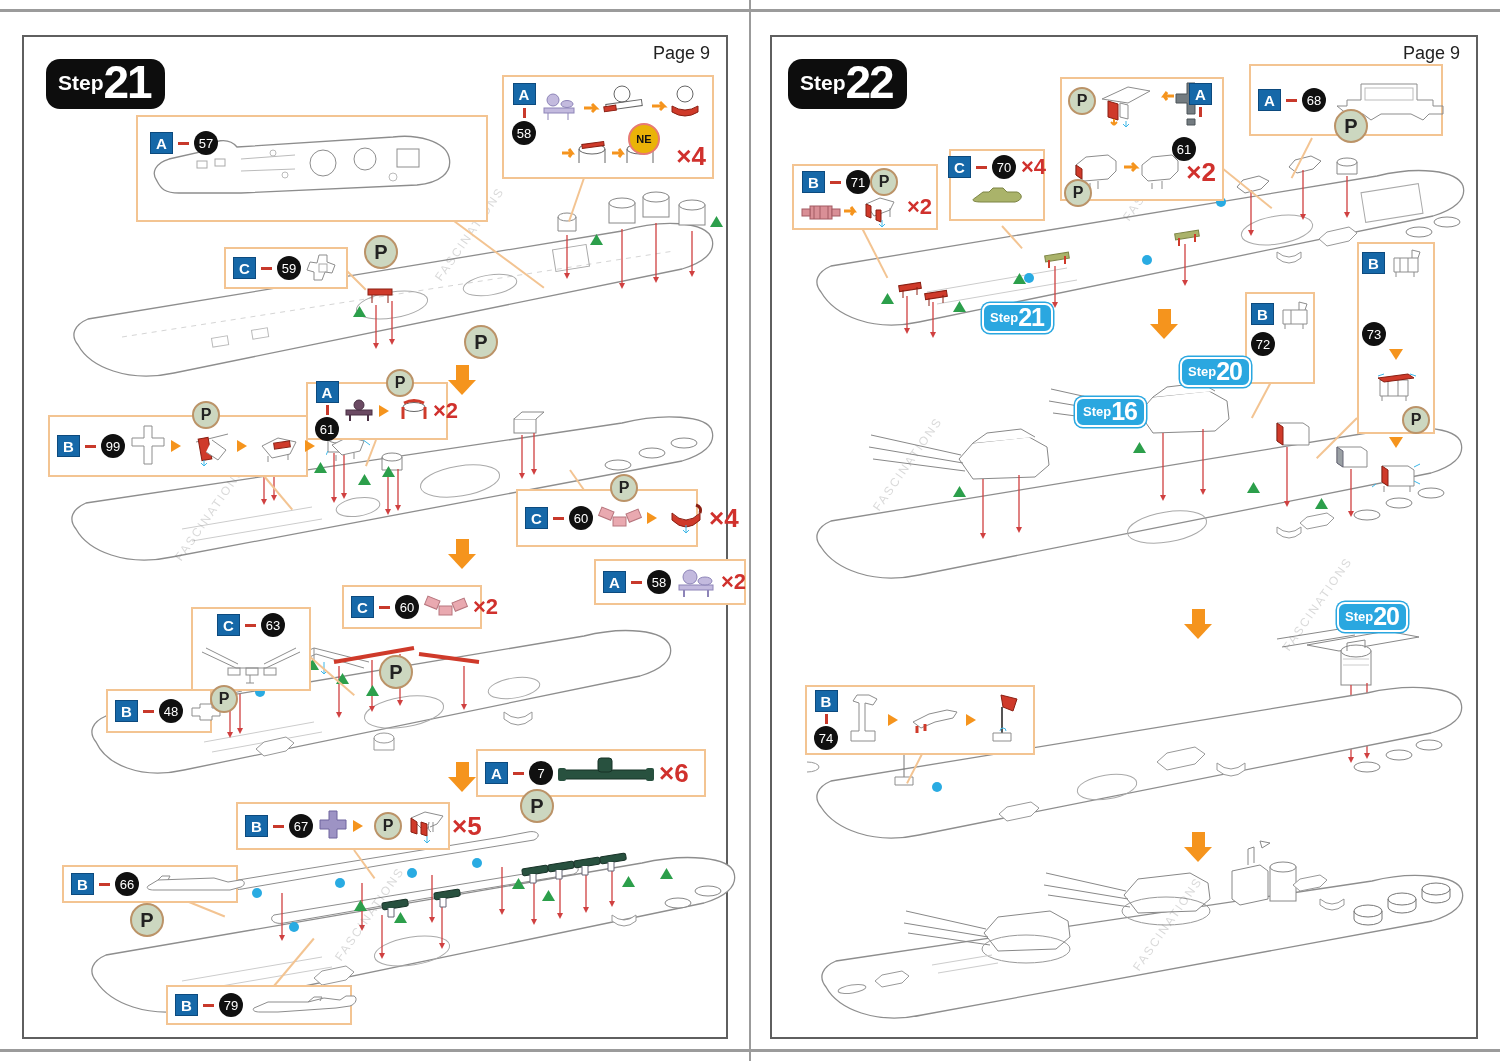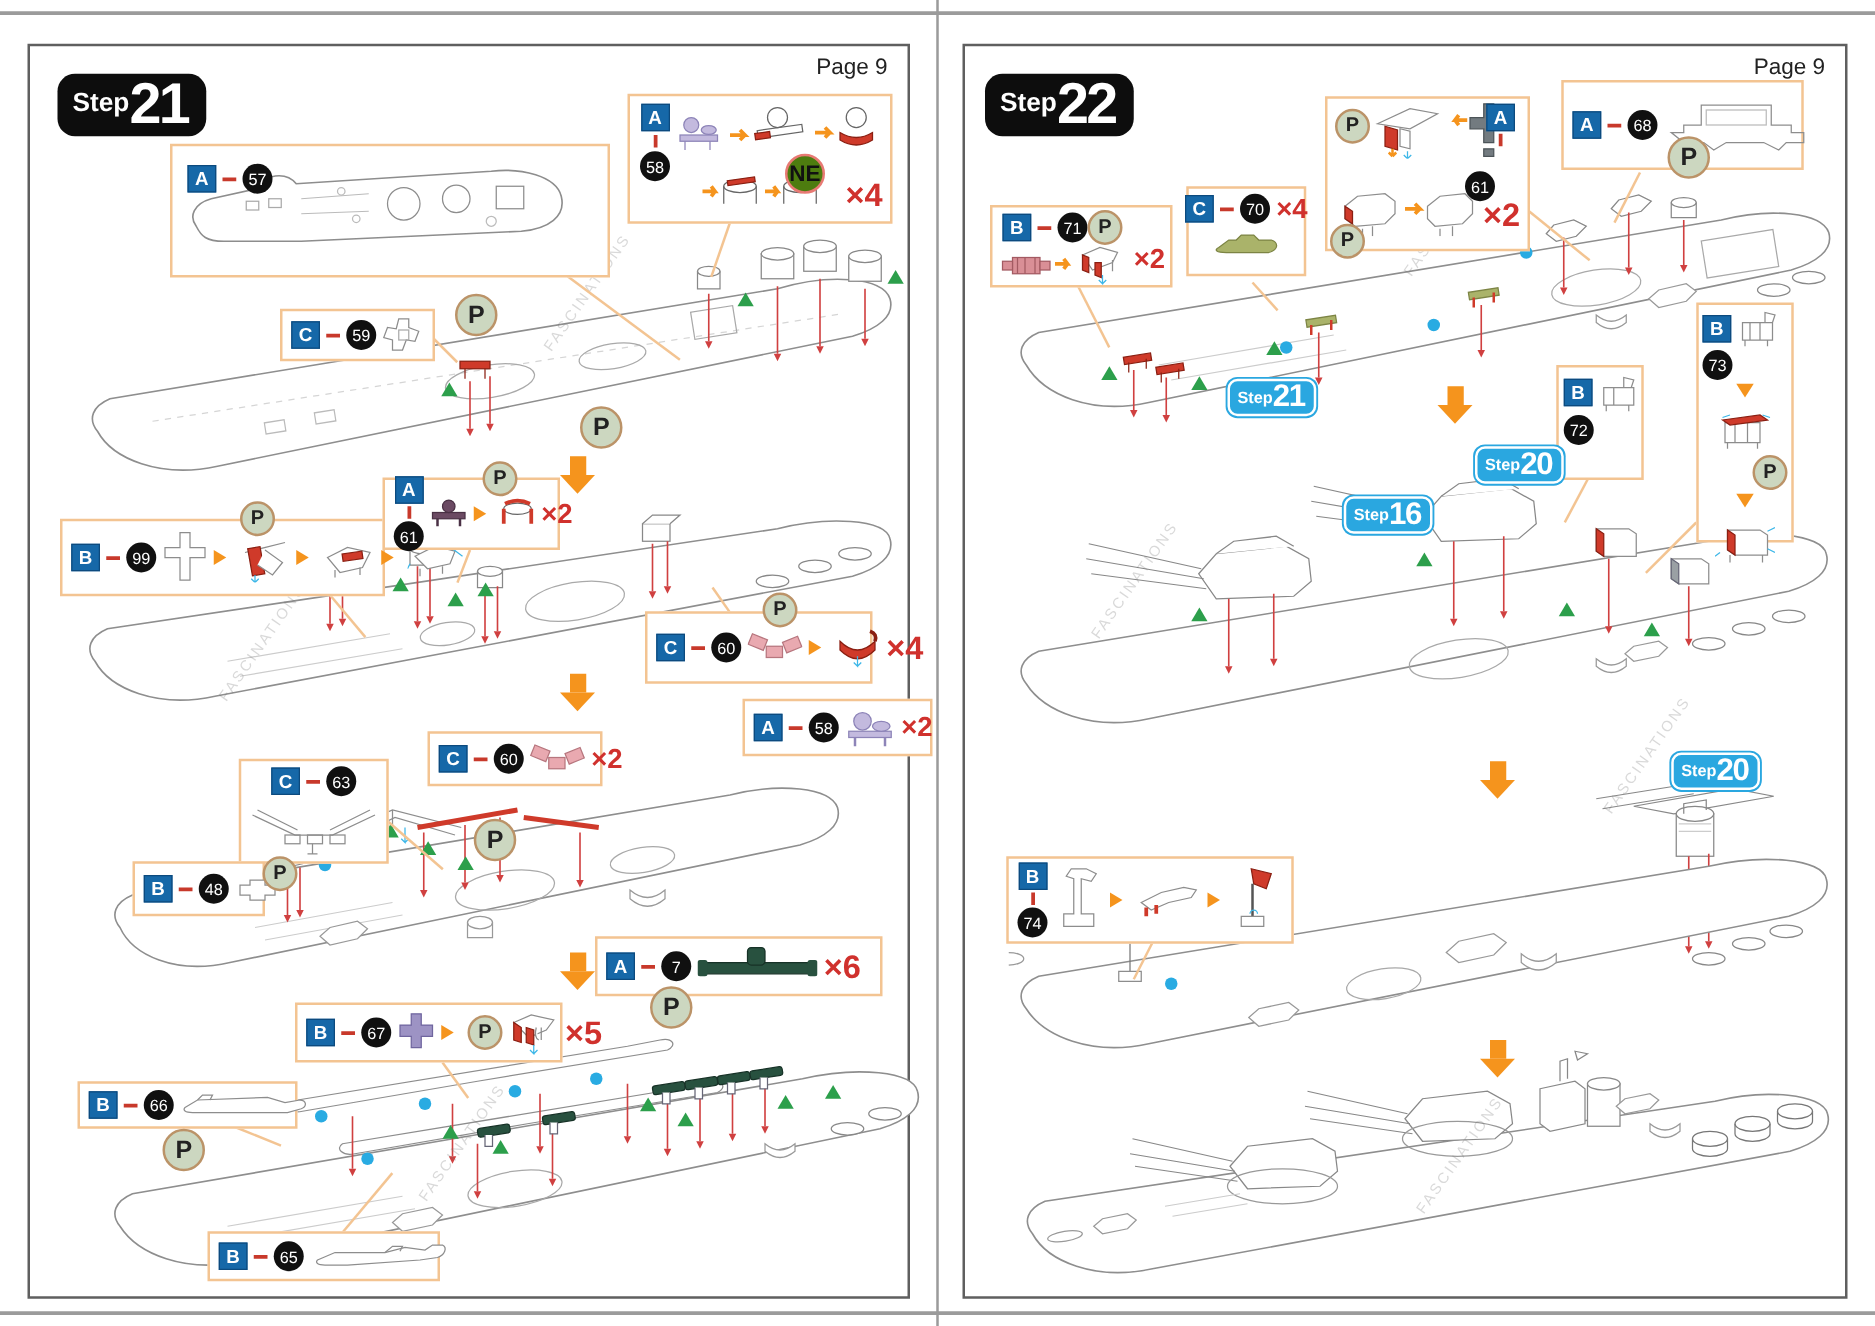--- a/index.html
+++ b/index.html
@@ -16,21 +16,21 @@
   .callout.vstack{flex-direction:column;justify-content:flex-start;}
   .lchip{min-width:21px;height:20px;background:#1668a8;color:#fff;font-weight:bold;font-size:15px;display:flex;align-items:center;justify-content:center;border:1px solid #0c4a7e;flex:0 0 auto;}
   .dash-h{width:11px;height:3px;background:#c8392b;flex:0 0 auto;}
   .dash-v{width:3px;height:10px;background:#c8392b;flex:0 0 auto;}
   .ncirc{min-width:24px;height:24px;border-radius:50%;background:#101010;color:#fff;font-size:13px;font-weight:normal;display:flex;align-items:center;justify-content:center;flex:0 0 auto;}
   .mult{color:#d0312d;font-size:26px;font-weight:bold;line-height:1;flex:0 0 auto;}
   .mult.sm{font-size:22px;}
   .pcirc{width:34px;height:34px;border-radius:50%;background:#ccd7c0;border:2px solid #bb9368;color:#222;font-size:20px;font-weight:bold;display:flex;align-items:center;justify-content:center;box-sizing:border-box;z-index:8;flex:0 0 auto;}
   .pcirc.abs{position:absolute;}
   .pcirc.sm{width:28px;height:28px;font-size:16px;}
-  .necirc{width:32px;height:32px;border-radius:50%;background:#4d7c0f;border:2px solid #e87a74;color:#111;font-size:18px;font-weight:bold;display:flex;align-items:center;justify-content:center;box-sizing:border-box;z-index:8;}
+  .necirc{width:32px;height:32px;border-radius:50%;background:#eab308;border:2px solid #e87a74;color:#111;font-size:11px;font-weight:bold;display:flex;align-items:center;justify-content:center;box-sizing:border-box;z-index:8;}
   .step-ref{position:absolute;background:#2aa7e0;border:2px solid #ffffff;box-shadow:0 0 0 1.5px #2aa7e0;border-radius:8px;color:#fff;display:flex;align-items:center;padding:0 7px 1px 6px;z-index:9;}
   .step-ref .sr-prefix{font-size:13px;font-weight:bold;}
   .step-ref .sr-num{font-size:25px;font-weight:bold;letter-spacing:-1px;line-height:1;}
   .bda{position:absolute;z-index:7;}
   .bda .shaft{width:13px;height:15px;background:#f5941d;margin:0 auto;}
   .bda .head{width:0;height:0;border-left:14px solid transparent;border-right:14px solid transparent;border-top:15px solid #f5941d;}
   .rarrow{display:inline-block;width:0;height:0;border:6px solid transparent;border-left:10px solid #f5941d;flex:0 0 auto;}
   .darrow{width:0;height:0;border:7px solid transparent;border-top:11px solid #f5941d;margin:1px auto;}
   .leader{position:absolute;height:2px;background:#f3c492;transform-origin:0 50%;z-index:4;}
   .watermark{position:absolute;color:rgba(120,120,120,0.28);font-size:12px;letter-spacing:2px;transform:rotate(-55deg);z-index:2;white-space:nowrap;}
@@ -528,21 +528,21 @@
         <path d="M240,186 l24,-5 8,6 -8,8 -24,5 -8,-7 Z" fill="#fff" stroke="#999"></path>
         <path d="M530,130 q12,10 24,0 l0,6 q-12,10 -24,0 Z" fill="#fff" stroke="#999"></path>
       </g>
     </svg>
     <div class="pcirc abs" style="left:496px;top:752px;">P</div>
     <div class="pcirc abs" style="left:106px;top:866px;">P</div>
 
     <div class="callout" style="left:142px;top:948px;width:186px;height:40px;">
       <span class="lchip">B</span>
       <span class="dash-h"></span>
-      <span class="ncirc">65</span>
+      <span class="ncirc">79</span>
       <svg class="glyph" width="112" height="26" viewBox="0 0 112 26">
         <path d="M6,16 L20,10 L60,10 L76,6 L92,8 L98,4 L106,4 C110,6 108,12 102,14 L88,16 L30,20 L12,20 C6,20 4,18 6,16 Z" fill="#fff" stroke="#8d8d8d"></path>
         <path d="M60,10 l6,-5 8,0 -2,4" fill="none" stroke="#8d8d8d"></path>
       </svg>
     </div>
   </div>
 
   <div class="page" style="left:770px;top:35px;width:708px;height:1004px;">
 
     <div class="page-label">Page 9</div>
@@ -718,21 +718,21 @@
       </div>
 
     <div class="callout vstack" style="left:585px;top:205px;width:78px;height:192px;padding:4px 3px;gap:2px;">
       <div class="crow" style="align-self:flex-start;">
         <span class="lchip">B</span>
         <svg class="glyph" width="34" height="30" viewBox="0 0 34 30">
           <path d="M4,10 l24,0 0,14 -24,0 Z M10,10 l0,14 M18,10 l0,14 M22,10 l0,-8 8,2 -2,6" fill="none" stroke="#8d8d8d"></path>
           <path d="M6,24 l0,5 m18,-5 l0,5" stroke="#8d8d8d"></path>
         </svg>
       </div>
-      <span class="ncirc" style="align-self:flex-start;">73</span>
+      <span class="ncirc" style="align-self:flex-start;margin-top:42px;">73</span>
       <div class="darrow"></div>
       <svg class="glyph" width="44" height="34" viewBox="0 0 44 34">
         <path d="M6,10 l28,0 0,16 -28,0 Z M14,10 l0,16 M24,10 l0,16" fill="none" stroke="#8d8d8d"></path>
         <path d="M4,8 l30,-4 6,4 -30,4 Z" fill="#cf3a2a" stroke="#8a1f12"></path>
         <path d="M8,26 l0,5 m24,-5 l0,5" stroke="#8d8d8d"></path>
         <path d="M10,4 l-6,2 m32,-2 l6,2" stroke="#3db7e8" fill="none"></path>
       </svg>
       <div class="pcirc sm" style="align-self:flex-end;">P</div>
       <div class="darrow"></div>
       <svg class="glyph" width="48" height="40" viewBox="0 0 48 40">

